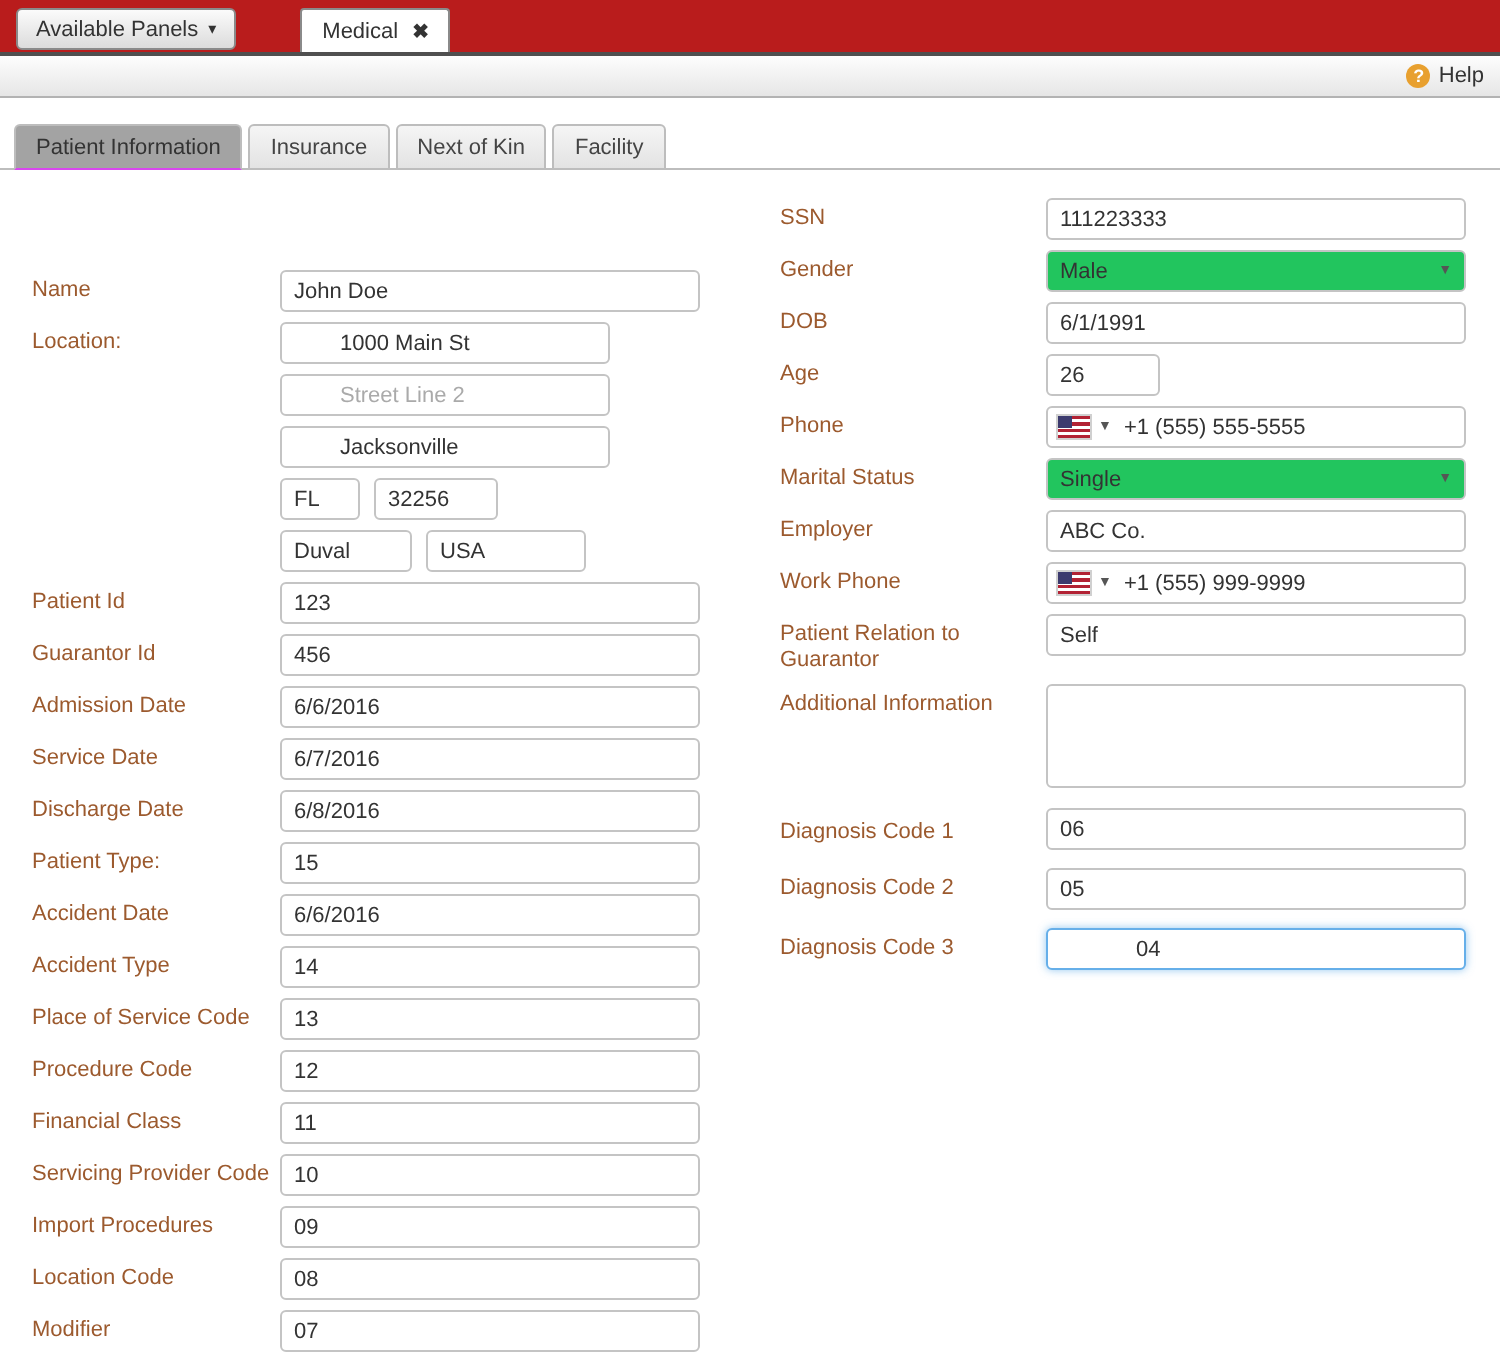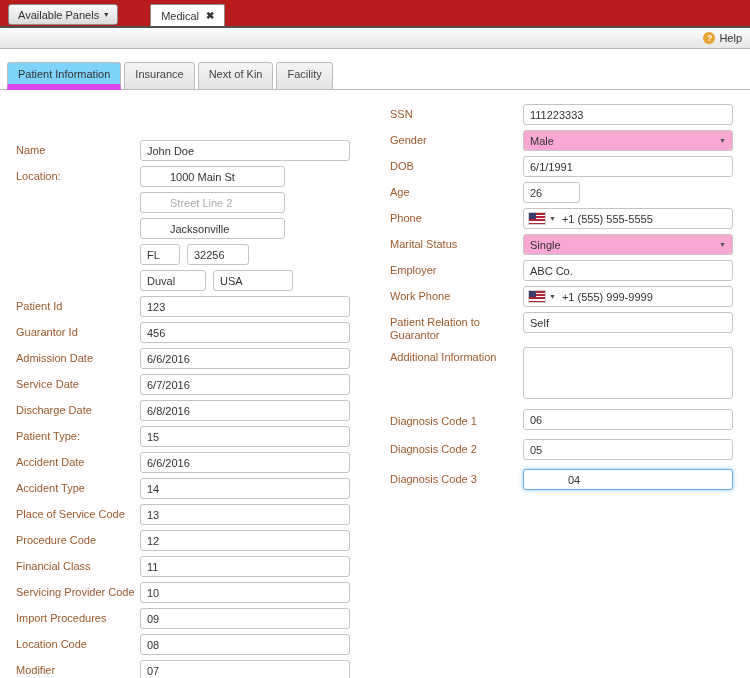--- a/index.html
+++ b/index.html
@@ -20,40 +20,40 @@
   .toolbar { height:21px; background:linear-gradient(#fdfdfd,#e6e6e6); border-bottom:1px solid #b3b3b3;
     display:flex; justify-content:flex-end; align-items:center; padding-right:8px; }
   .help-link { display:inline-flex; align-items:center; gap:4px; cursor:pointer; }
   .help-q { width:12px; height:12px; border-radius:50%; background:#e8a02f; color:#fff; font-weight:bold;
     font-size:9px; display:inline-flex; align-items:center; justify-content:center; }
 
   
   .tabstrip { margin-top:13px; padding-left:7px; border-bottom:1px solid #bdbdbd; display:flex; }
   .tab { padding:5px 10px 4px; border:1px solid #bdbdbd; border-radius:3px 3px 0 0; margin-right:3px;
     background:linear-gradient(#f5f5f5,#e3e3e3); color:#444; cursor:pointer; margin-bottom:-1px; }
-  .tab.active { background:#7dd3fc; border-bottom:6px solid #d946ef; color:#333; }
+  .tab.active { background:#a3a3a3; border-bottom:1px solid #d946ef; color:#333; }
 
   
   .form-area { display:flex; padding:14px 0 0 16px; align-items:flex-start; }
   .col-left { width:358px; flex:0 0 358px;margin-top:36px; }
   .col-right { flex:1; padding-left:16px; }
   .row { display:flex; margin-bottom:5px; align-items:flex-start; }
   .flabel { width:124px; flex:0 0 124px; padding-top:4px; line-height:13px; color:#9c5a2e; }
   .col-right .flabel { width:133px; flex:0 0 133px; }
   .fin { height:21px; border:1px solid #c4c4c4; border-radius:3px; padding:2px 6px; font-family:"Liberation Sans",sans-serif;
     font-size:11px; color:#333; background:#fff; outline:none; }
   .fin::placeholder { color:#aaa; }
   .w210 { width:210px; }
-  .w165 { width:145px;padding-left:29px; }
+  .w165 { width:165px;padding-left:29px; }
   .w57 { width:57px; }
   .gap7 { margin-left:7px; }
   .fin.focused { border-color:#66afe9; box-shadow:0 0 4px rgba(102,175,233,.7);padding-left:44px; }
 
   .fake-select { width:210px; height:21px; border:1px solid #c4c4c4; border-radius:3px; padding:2px 6px;
-    display:flex; align-items:center; justify-content:space-between; background:#f9a8d4; cursor:pointer; }
+    display:flex; align-items:center; justify-content:space-between; background:#22c55e; cursor:pointer; }
   .fake-select .sel-caret { font-size:7px; color:#555; }
 
   .phone-box { width:210px; height:21px; border:1px solid #c4c4c4; border-radius:3px; padding:2px 5px;
     display:flex; align-items:center; gap:4px; background:#fff; }
   .flag { display:inline-block; width:16px; height:11px; position:relative;
     background:repeating-linear-gradient(#b22234 0 1.6px,#fff 1.6px 3.2px); outline:1px solid #d0d0d0; }
   .flag::after { content:""; position:absolute; left:0; top:0; width:7px; height:6px; background:#3c3b6e; }
   .phone-caret { font-size:7px; color:#555; margin-right:2px; }
 
   textarea.fin { width:210px; height:52px; resize:none; }

